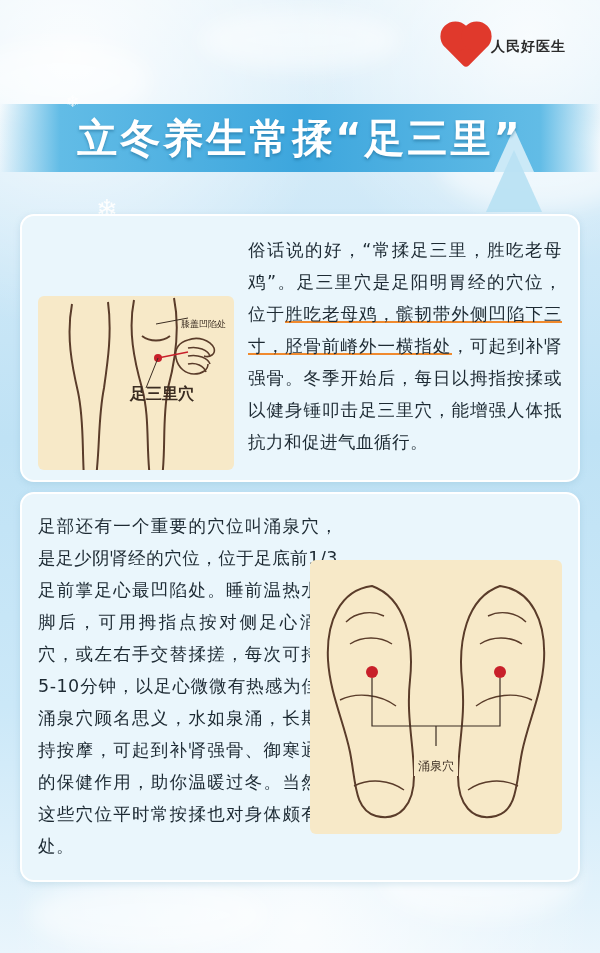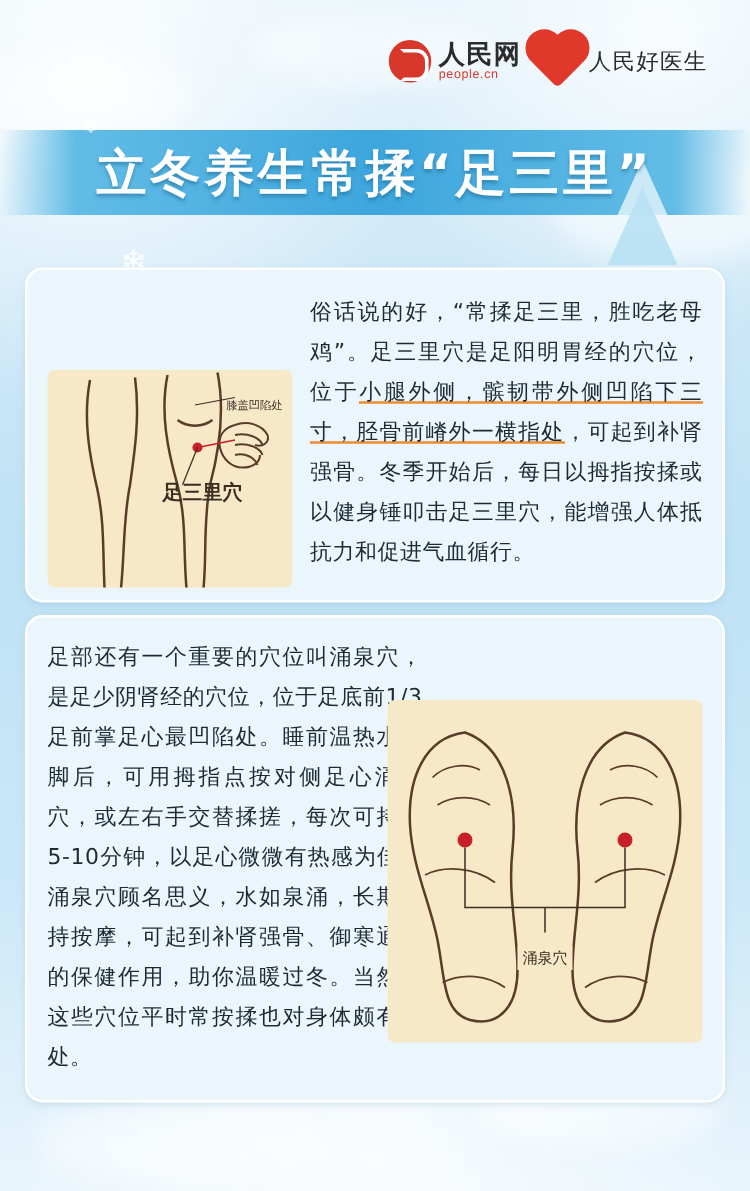--- a/index.html
+++ b/index.html
@@ -99,22 +99,22 @@
     font-weight: bold;
     color: #2b2b2b;
     letter-spacing: 1px;
   }
   .logo-txt-sub {
     font-size: 10px;
     color: #d8382b;
     letter-spacing: 0.5px;
   }
   .logo-txt-main2 {
-    font-size: 18px;
-    font-weight: normal;
+    font-size: 14px;
+    font-weight: bold;
     color: #2b2b2b;
     letter-spacing: 1px;
     position: relative;
     z-index: 2;
   }
 
   
   .title-band {
     position: absolute;
     left: 0;
@@ -273,27 +273,20 @@
 
 <div class="poster">
 
   <div class="cloud c1"></div>
   <div class="cloud c2"></div>
   <div class="cloud c3"></div>
   <div class="cloud c4"></div>
   <div class="cloud c5"></div>
 
   <div class="logo-row">
-    <div class="logo">
-      <div class="logo-mark"></div>
-      <div class="logo-txt-wrap">
-        <span class="logo-txt-main">人民网</span>
-        <span class="logo-txt-sub">people.cn</span>
-      </div>
-    </div>
     <div class="logo">
       <div class="logo-mark2"></div>
       <span class="logo-txt-main2">人民好医生</span>
     </div>
   </div>
 
   <div class="title-band"></div>
   <div class="tree2"></div>
   <div class="tree"></div>
   <div class="title-text">立冬养生常揉“足三里”</div>
@@ -324,21 +317,21 @@
         </g>
         <circle cx="120" cy="62" r="4" fill="#c8202a"></circle>
         <path d="M120 62 L 150 56" stroke="#c8202a" stroke-width="1.4" fill="none"></path>
         <path d="M120 62 L 108 92" stroke="#3b2d22" stroke-width="1" fill="none"></path>
         <path d="M118 28 L 150 22" stroke="#3b2d22" stroke-width="1" fill="none"></path>
       </svg>
       <div class="fig-label lbl-knee">膝盖凹陷处</div>
       <div class="fig-label lbl-zusanli">足三里穴</div>
     </div>
 
-    <div class="para para-top"><span>俗话说的好，“常揉足三里，胜吃老母鸡”。足三里穴是足阳明胃经的穴位，位于</span><span class="hl-underline">小腿外侧，髌韧带外侧凹陷下三寸，胫骨前嵴外一横指处</span><span>，可起到补肾强骨。冬季开始后，每日以拇指按揉或以健身锤叩击足三里穴，能增强人体抵抗力和促进气血循行。</span></div>
+    <div class="para para-top"><span>俗话说的好，“常揉足三里，胜吃老母鸡”。足三里穴是足阳明胃经的穴位，位于</span><span class="hl-underline">胜吃老母鸡，髌韧带外侧凹陷下三寸，胫骨前嵴外一横指处</span><span>，可起到补肾强骨。冬季开始后，每日以拇指按揉或以健身锤叩击足三里穴，能增强人体抵抗力和促进气血循行。</span></div>
   </div>
 
   <div class="card card-bottom">
     <div class="para para-bottom">足部还有一个重要的穴位叫涌泉穴，是足少阴肾经的穴位，位于足底前1/3足前掌足心最凹陷处。睡前温热水泡脚后，可用拇指点按对侧足心涌泉穴，或左右手交替揉搓，每次可持续5-10分钟，以足心微微有热感为佳。涌泉穴顾名思义，水如泉涌，长期坚持按摩，可起到补肾强骨、御寒通络的保健作用，助你温暖过冬。当然，这些穴位平时常按揉也对身体颇有益处。</div>
 
     <div class="fig fig-feet">
       <svg viewBox="0 0 252 274" width="252" height="274">
         <g fill="#f7e9c8" stroke="#5a3c2a" stroke-width="2">
           <path d="M62 26 C 30 30, 16 62, 18 100 C 20 134, 34 162, 40 192 C 46 222, 44 250, 66 256 C 90 262, 104 244, 104 216 C 104 186, 96 156, 100 120 C 104 82, 96 38, 62 26 Z"></path>
           <path d="M190 26 C 222 30, 236 62, 234 100 C 232 134, 218 162, 212 192 C 206 222, 208 250, 186 256 C 162 262, 148 244, 148 216 C 148 186, 156 156, 152 120 C 148 82, 156 38, 190 26 Z"></path>

